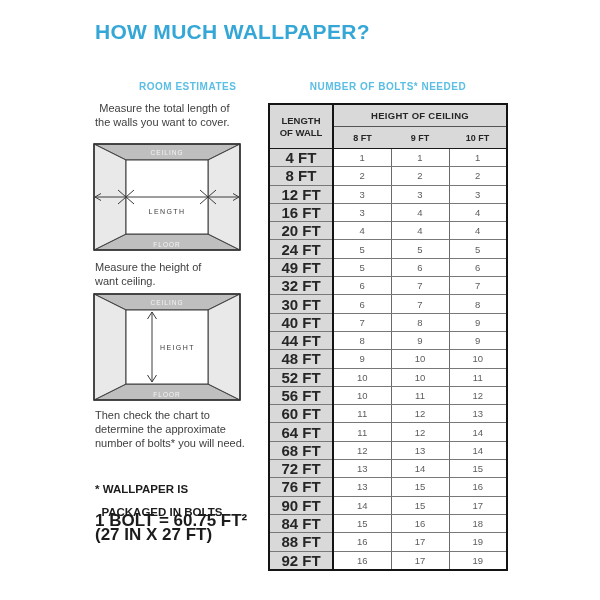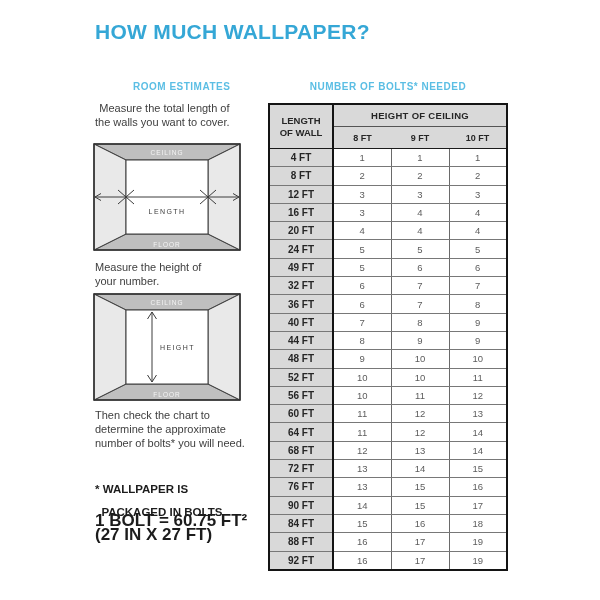--- a/index.html
+++ b/index.html
@@ -2,21 +2,21 @@
 <html style="--title-blue: #35A7D6; --section-heading-blue: #5BBEE4; --table-header-gray: #D9D9D9;"><head>
 <meta charset="utf-8">
 <style>
   html,body{margin:0;padding:0;background:#fff;}
   .page{position:relative;width:532px;height:600px;background:#ffffff;overflow:hidden;
         font-family:"Liberation Sans", sans-serif;}
   .title{position:absolute;left:95px;top:20px;margin:0;font-size:21px;font-weight:700;
          letter-spacing:0.3px;color:var(--title-blue,#35A7D6);}
   .sec-head{position:absolute;font-size:10px;font-weight:700;letter-spacing:0.5px;
             color:var(--section-heading-blue,#5BBEE4);}
-  #room-est-head{left:89px;top:81px;padding-left:44px;}
+  #room-est-head{left:95px;top:81px;padding-left:44px;}
   #bolts-head{left:268px;top:81px;width:240px;text-align:center;}
   .body-text{position:absolute;margin:0;font-size:11px;line-height:14px;color:#3E3E3E;
              white-space:pre-line;}
   #step1{left:95px;top:101px;text-align:right;}
   #step2{left:95px;top:260px;}
   #step3{left:95px;top:408px;}
   .bold-note{position:absolute;margin:0;font-weight:700;color:#1C1C1C;white-space:pre-wrap;}
   #footnote{left:95px;top:478px;font-size:11.5px;line-height:23px;}
   #boltinfo{left:95px;top:514px;font-size:17px;line-height:14px;}
   .diagram{position:absolute;left:93px;width:148px;height:108px;}
@@ -32,21 +32,21 @@
   .table-wrap{position:absolute;left:268px;top:103px;}
   table.bolts{border-collapse:collapse;table-layout:fixed;width:240px;border:2.5px solid #141414;}
   table.bolts th,table.bolts td{padding:0;text-align:center;vertical-align:middle;}
   th.rowhead{width:62px;background:var(--table-header-gray,#D9D9D9);font-size:9.5px;font-weight:700;
              color:#262626;white-space:pre-line;line-height:11.5px;
              border-right:2.5px solid #141414;border-bottom:1.5px solid #1b1b1b;}
   th.grouphead{background:var(--table-header-gray,#D9D9D9);font-size:9.5px;font-weight:700;color:#262626;
                height:21px;letter-spacing:0.3px;border-bottom:1px solid #555;margin-left:8px;}
   th.colhead{background:var(--table-header-gray,#D9D9D9);font-size:9px;font-weight:700;color:#262626;
              height:21px;border-bottom:1.5px solid #1b1b1b;}
-  tbody th.wall{background:var(--table-header-gray,#D9D9D9);font-size:10px;font-weight:700;color:#262626;
+  tbody th.wall{background:var(--table-header-gray,#D9D9D9);font-size:15px;font-weight:700;color:#262626;
                 height:17.3px;border-right:2.5px solid #141414;border-bottom:1px solid #787878;}
   tbody td.bolt{background:#fff;font-size:9.5px;color:#5c5c5c;height:17.3px;
                 border-bottom:1px solid #787878;border-left:1px solid #6a6a6a;}
   tbody td.bolt:first-of-type{border-left:none;}
 </style>
 </head>
 <body>
 
 <div class="page">
 
@@ -72,21 +72,21 @@
       <polyline class="dimline" points="140,50.5 146,54 140,57.5"></polyline>
       <line class="dimline" x1="25" y1="47" x2="41" y2="61"></line>
       <line class="dimline" x1="25" y1="61" x2="41" y2="47"></line>
       <line class="dimline" x1="107" y1="47" x2="123" y2="61"></line>
       <line class="dimline" x1="107" y1="61" x2="123" y2="47"></line>
     </g>
     <text class="dimlabel" x="74" y="71" text-anchor="middle">LENGTH</text>
   </svg>
 
   <p class="body-text" id="step2">Measure the height of
-your number.</p>
+want ceiling.</p>
 
   <svg class="diagram" id="diagram2" viewBox="0 0 148 108">
     <polygon class="band face" points="1,1 147,1 115,17 33,17"></polygon>
     <polygon class="band face" points="1,107 147,107 115,91 33,91"></polygon>
     <polygon class="wall face" points="1,1 33,17 33,91 1,107"></polygon>
     <polygon class="wall face" points="147,1 115,17 115,91 147,107"></polygon>
     <rect class="back face" x="33" y="17" width="82" height="74"></rect>
     <rect x="1" y="1" width="146" height="106" fill="none" stroke="#333" stroke-width="1.6"></rect>
     <text class="bandlabel" x="74" y="11.5" text-anchor="middle">CEILING</text>
     <text class="bandlabel" x="74" y="103.5" text-anchor="middle">FLOOR</text>
@@ -167,21 +167,21 @@
     <td class="bolt">6</td>
     <td class="bolt">6</td>
   </tr>
           <tr>
     <th class="wall">32 FT</th>
     <td class="bolt">6</td>
     <td class="bolt">7</td>
     <td class="bolt">7</td>
   </tr>
           <tr>
-    <th class="wall">36 FT</th>
+    <th class="wall">30 FT</th>
     <td class="bolt">6</td>
     <td class="bolt">7</td>
     <td class="bolt">8</td>
   </tr>
           <tr>
     <th class="wall">40 FT</th>
     <td class="bolt">7</td>
     <td class="bolt">8</td>
     <td class="bolt">9</td>
   </tr>

